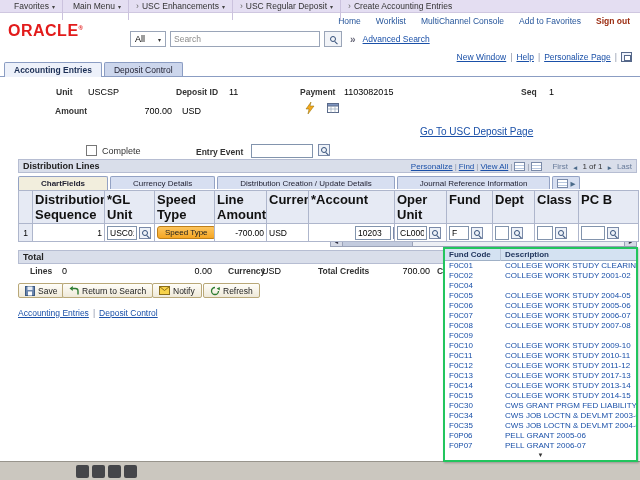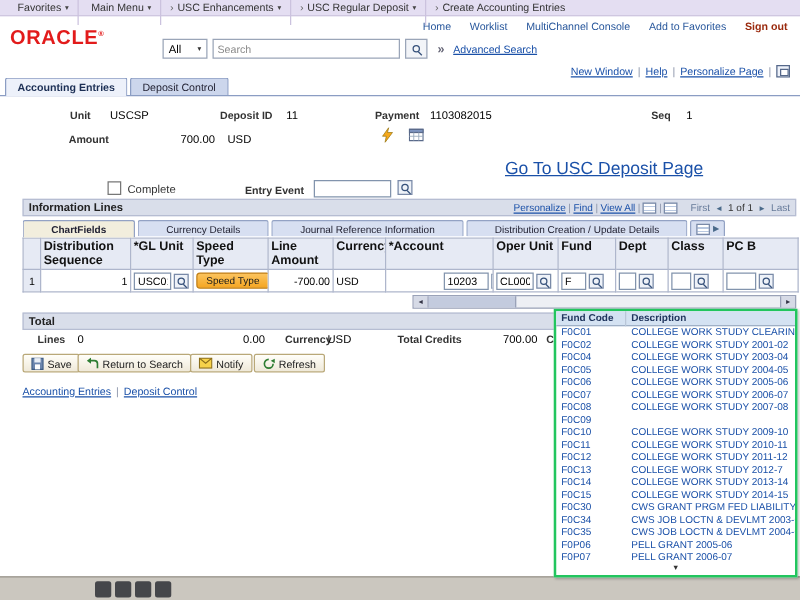--- a/index.html
+++ b/index.html
@@ -49,21 +49,21 @@
   .win-icon::before { content:""; position:absolute; left:2px; top:2px; width:5px; height:4px; border:1px solid #56688a; background:#fff; }
 
   
   .maintabs { position:absolute; left:4px; top:62px; display:flex; gap:2px; z-index:2; }
   .mtab { height:14px; line-height:14px; padding:0 9px; font-size:8.5px; background:#ccd6ec; border:1px solid #8b9dc3; border-bottom:none; border-radius:2px 2px 0 0; color:#223; cursor:pointer; }
   .mtab.active { background:#edf1fa; font-weight:bold; color:#1c2f55; height:15px; }
   .tabline { position:absolute; left:0; top:76px; width:640px; border-top:1px solid #8b9dc3; z-index:1; }
 
   .lbl { position:absolute; font-weight:bold; color:#333; font-size:8.5px; }
   .val { position:absolute; color:#000; font-size:9px; }
-  .link { position:absolute; font-size:14px; }
+  .link { position:absolute; font-size:10px;margin-left:16px; }
   .inp { height:14px; border:1px solid #8294ad; font:inherit; font-size:8.5px; padding:0 2px; background:#fff; vertical-align:middle; }
   .cb { position:absolute; width:11px; height:11px; border:1px solid #777; background:#fff; cursor:pointer; }
   .icon-btn { position:absolute; width:14px; height:14px; display:flex; align-items:center; justify-content:center; cursor:pointer; }
 
   
   .gridhdr { position:absolute; left:18px; width:619px; height:14px; background:#d9deea; border:1px solid #b6bdd2; display:flex; align-items:center; justify-content:space-between; padding:0 4px; }
   .gridhdr .title { font-weight:bold; font-size:9px; color:#222; }
   .gridtools { display:flex; align-items:center; gap:2px; font-size:8px; }
   .gridtools a { font-size:8px; }
   .mini-icon { width:11px; height:9px; border:1px solid #7a8aa8; background:repeating-linear-gradient(180deg,#ffffff 0 2px,#b8c8e0 2px 3px); display:inline-block; cursor:pointer; }
@@ -73,21 +73,21 @@
   .pos { color:#333; }
 
   
   .subtabs { position:absolute; left:18px; top:176px; display:flex; gap:2px; z-index:2; }
   .stab { height:13px; line-height:13px; padding:0 22px; font-size:8px; background:#d7dff1; border:1px solid #93a2c4; border-bottom:none; border-radius:2px 2px 0 0; color:#223; cursor:pointer; }
   .stab.active { background:#f2eedd; font-weight:bold; height:14px; }
   .icontab { display:flex; align-items:center; gap:2px; padding:0 4px; }
 
   
   table.grid { position:absolute; left:18px; top:190px; width:620px; border-collapse:collapse; table-layout:fixed; z-index:1; }
-  .grid th { background:#e6eaf4; border:1px solid #aeb6cc; font-weight:bold; color:#111; padding:1px 2px; text-align:left; vertical-align:top; font-size:10px; height:24px; overflow:hidden; }
+  .grid th { background:#e6eaf4; border:1px solid #aeb6cc; font-weight:bold; color:#111; padding:1px 2px; text-align:left; vertical-align:top; font-size:13px; height:24px; overflow:hidden; }
   .grid td { border:1px solid #aeb6cc; background:#fff; padding:1px 2px; height:18px; vertical-align:middle; font-size:8.5px; overflow:hidden; white-space:nowrap; }
   .grid .rowhdr { background:#e6eaf4; text-align:center; }
   .grid .num { text-align:right; }
   .stbtn { font:inherit; font-size:8px; background:linear-gradient(#fcc45e,#f5a623); border:1px solid #c07f17; border-radius:3px; padding:1px 7px; color:#1a1a1a; cursor:pointer; }
 
   
   .hscroll { position:absolute; left:330px; top:236px; width:307px; height:11px; display:flex; border:1px solid #9aa2b8; background:#edeff4; }
   .hs-btn { width:12px; background:#d6dae6; display:flex; align-items:center; justify-content:center; font-size:5.5px; color:#334; cursor:pointer; }
   .hs-btn.left { border-right:1px solid #9aa2b8; }
   .hs-btn.right { border-left:1px solid #9aa2b8; }
@@ -221,21 +221,21 @@
 
   <a class="link" style="left:404px;top:126px;position:absolute">Go To USC Deposit Page</a>
 
   <span class="cb" style="left:86px;top:145px"></span>
   <span class="val" style="left:102px;top:146px;color:#333">Complete</span>
   <span class="lbl" style="left:196px;top:147px">Entry Event</span>
   <input class="inp" style="position: absolute; left: 251px; top: 144px; width: 62px;">
   <span class="lk" style="position:absolute;left:316px;top:144px"></span>
 
   <div class="gridhdr" style="top:159px">
-    <span class="title">Information Lines</span>
+    <span class="title">Distribution Lines</span>
     <span class="gridtools">
       <a>Personalize</a>
       <span class="pipe"></span>
       <a>Find</a>
       <span class="pipe"></span>
       <a>View All</a>
       <span class="pipe"></span>
       <span class="mini-icon"></span>
       <span class="pipe"></span>
       <span class="mini-icon"></span>
@@ -245,22 +245,22 @@
         <span class="pos">1 of 1</span>
         <span class="nav-arrow">►</span>
         <span class="navlbl">Last</span>
       </span>
     </span>
   </div>
 
   <div class="subtabs">
     <div class="stab active">ChartFields</div>
     <div class="stab">Currency Details</div>
+    <div class="stab">Distribution Creation / Update Details</div>
     <div class="stab">Journal Reference Information</div>
-    <div class="stab">Distribution Creation / Update Details</div>
     <div class="stab icontab">
       <span class="mini-icon"></span>
       <span class="nav-arrow">▶</span>
     </div>
   </div>
 
   <table class="grid">
     <colgroup>
       <col style="width:14px">
         <col style="width:72px">
@@ -377,21 +377,20 @@
           <span class="c2">COLLEGE WORK STUDY CLEARING</span>
         </div>
 
         <div class="pp-row">
           <span class="c1">F0C02</span>
           <span class="c2">COLLEGE WORK STUDY 2001-02</span>
         </div>
 
         <div class="pp-row">
           <span class="c1">F0C04</span>
-          <span class="c2">COLLEGE WORK STUDY 2003-04</span>
         </div>
 
         <div class="pp-row">
           <span class="c1">F0C05</span>
           <span class="c2">COLLEGE WORK STUDY 2004-05</span>
         </div>
 
         <div class="pp-row">
           <span class="c1">F0C06</span>
           <span class="c2">COLLEGE WORK STUDY 2005-06</span>
@@ -421,21 +420,21 @@
           <span class="c2">COLLEGE WORK STUDY 2010-11</span>
         </div>
 
         <div class="pp-row">
           <span class="c1">F0C12</span>
           <span class="c2">COLLEGE WORK STUDY 2011-12</span>
         </div>
 
         <div class="pp-row">
           <span class="c1">F0C13</span>
-          <span class="c2">COLLEGE WORK STUDY 2012-7</span>
+          <span class="c2">COLLEGE WORK STUDY 2017-13</span>
         </div>
 
         <div class="pp-row">
           <span class="c1">F0C14</span>
           <span class="c2">COLLEGE WORK STUDY 2013-14</span>
         </div>
 
         <div class="pp-row">
           <span class="c1">F0C15</span>
           <span class="c2">COLLEGE WORK STUDY 2014-15</span>

